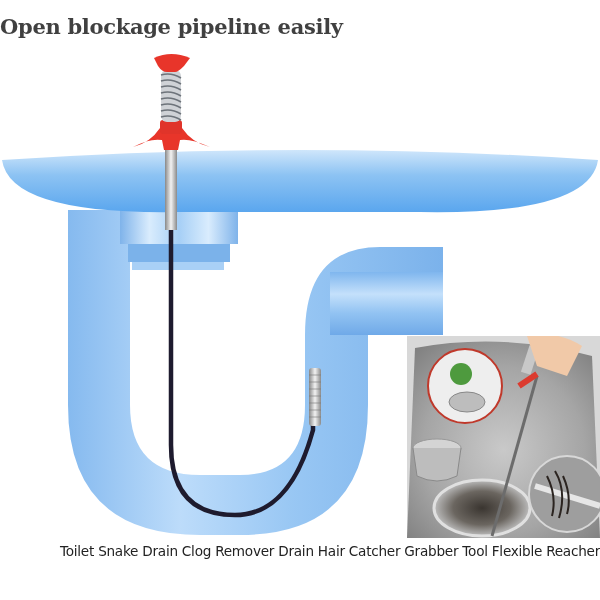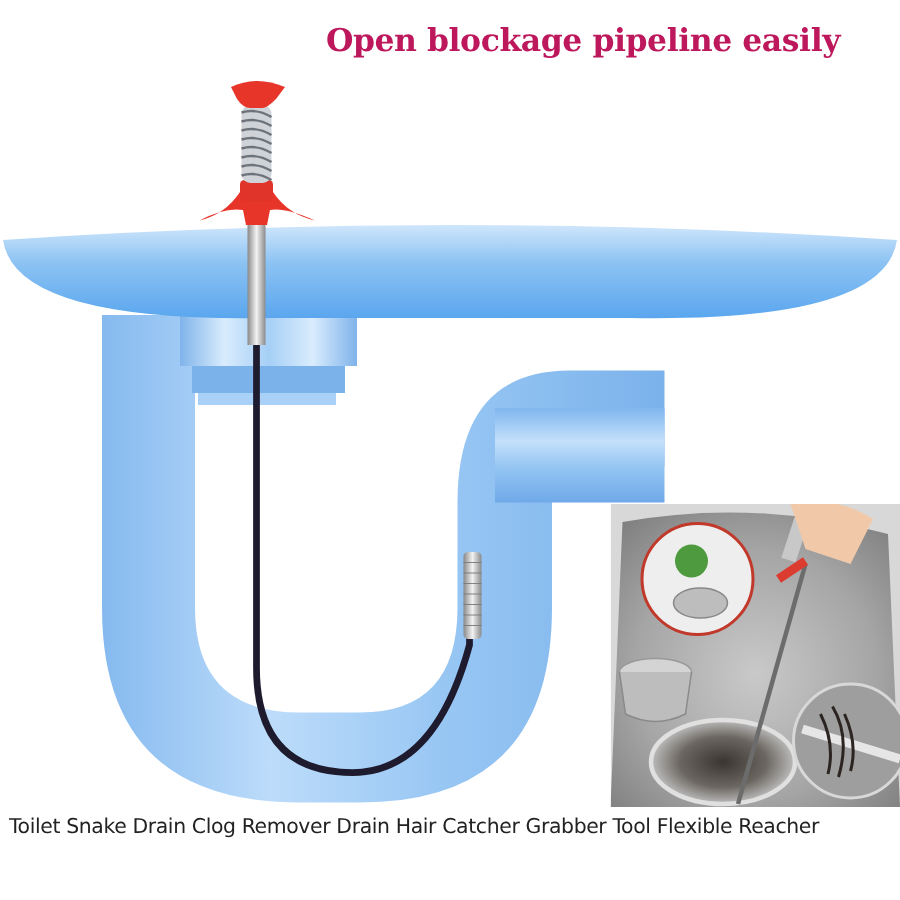--- a/index.html
+++ b/index.html
@@ -1,20 +1,20 @@
 <!DOCTYPE html>
 <html><head>
 <meta charset="utf-8">
 <style>
   html,body{margin:0;padding:0;background:#ffffff;}
   body{width:600px;height:600px;position:relative;overflow:hidden;font-family:"DejaVu Sans",sans-serif;}
-  .title{position:absolute;left:0;top:14px;width:560px;text-align:right;font-family:"DejaVu Serif",serif;font-weight:bold;font-size:21px;color:#be185d;letter-spacing:-0.3px;}
+  .title{position:absolute;left:0;top:14px;width:560px;text-align:left;font-family:"DejaVu Serif",serif;font-weight:bold;font-size:21px;color:#404040;letter-spacing:-0.3px;}
   .illus{position:absolute;left:0;top:0;width:600px;height:540px;}
   .photo{position:absolute;left:407px;top:336px;width:193px;height:202px;overflow:hidden;}
-  .caption{position:absolute;left:6px;top:541px;width:594px;font-family:"DejaVu Sans",sans-serif;font-size:13.6px;line-height:20px;color:#222222;letter-spacing:-0.25px;white-space:nowrap;}
+  .caption{position:absolute;left:6px;top:541px;width:594px;font-family:"DejaVu Sans",sans-serif;font-size:13.6px;line-height:20px;color:#222222;letter-spacing:-0.25px;white-space:nowrap;text-align:right;}
   .caption div{overflow:hidden;}
 </style>
 </head>
 <body>
 
 <div class="title">Open blockage pipeline easily</div>
 
 <svg class="illus" viewBox="0 0 600 540" width="600" height="540">
   <defs>
     <linearGradient id="basinG" x1="0" y1="0" x2="0" y2="1">

